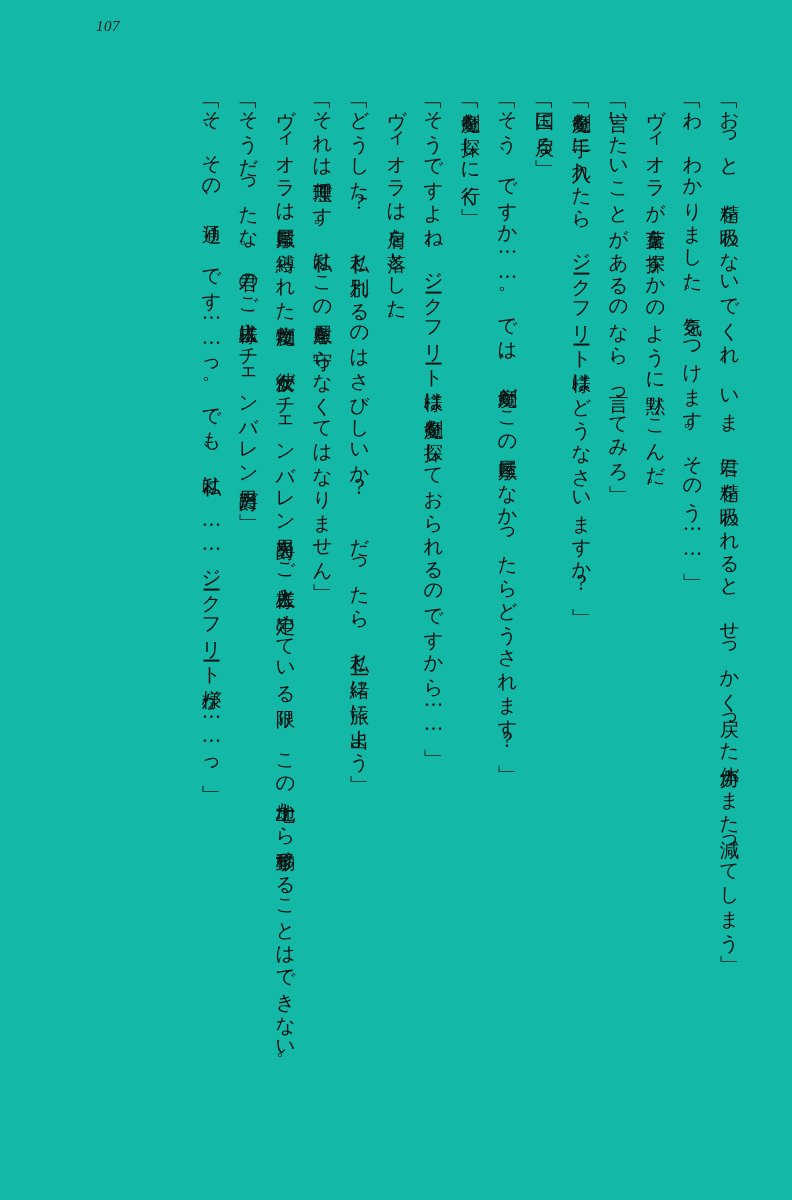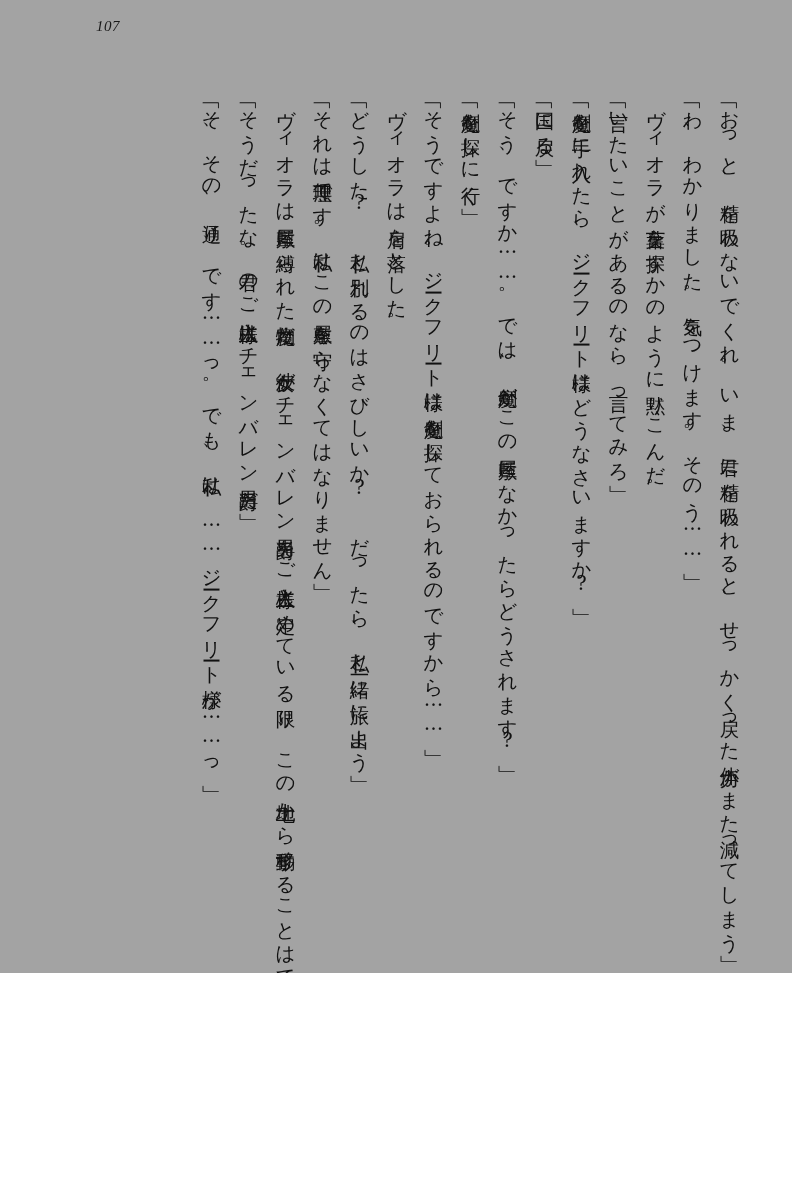--- a/index.html
+++ b/index.html
@@ -6,22 +6,22 @@
     margin: 0;
     padding: 0;
     background: #ffffff;
   }
   body {
     font-family: "Liberation Serif", serif;
   }
   .page {
     position: relative;
     width: 792px;
-    height: 973px;
-    background: #a3a3a3;
+    height: 1200px;
+    background: #14b8a6;
     overflow: hidden;
     box-sizing: border-box;
   }
   .page-number {
     position: absolute;
     top: 18px;
     left: 96px;
     font-family: "Liberation Serif", serif;
     font-style: italic;
     font-size: 15px;

